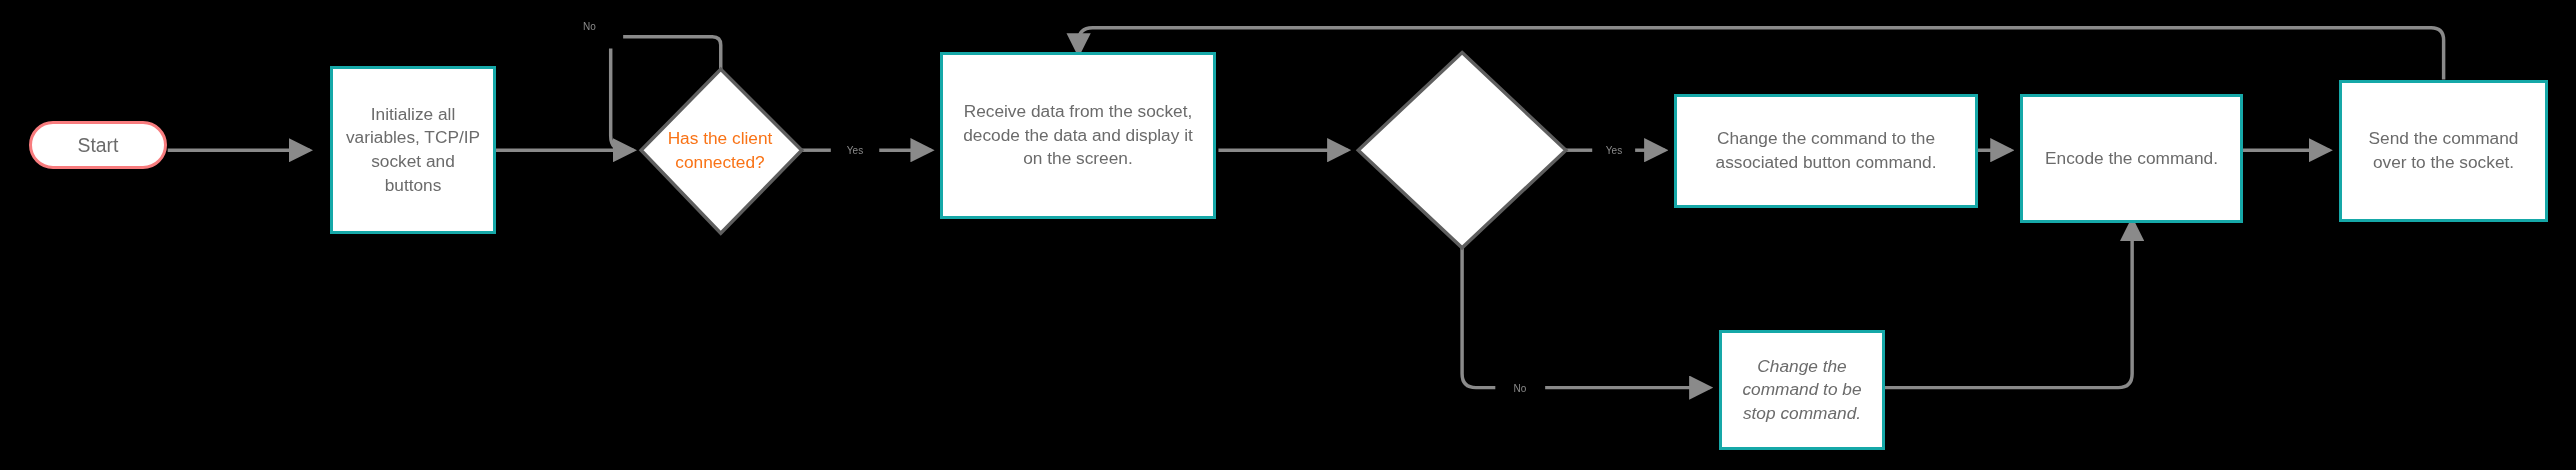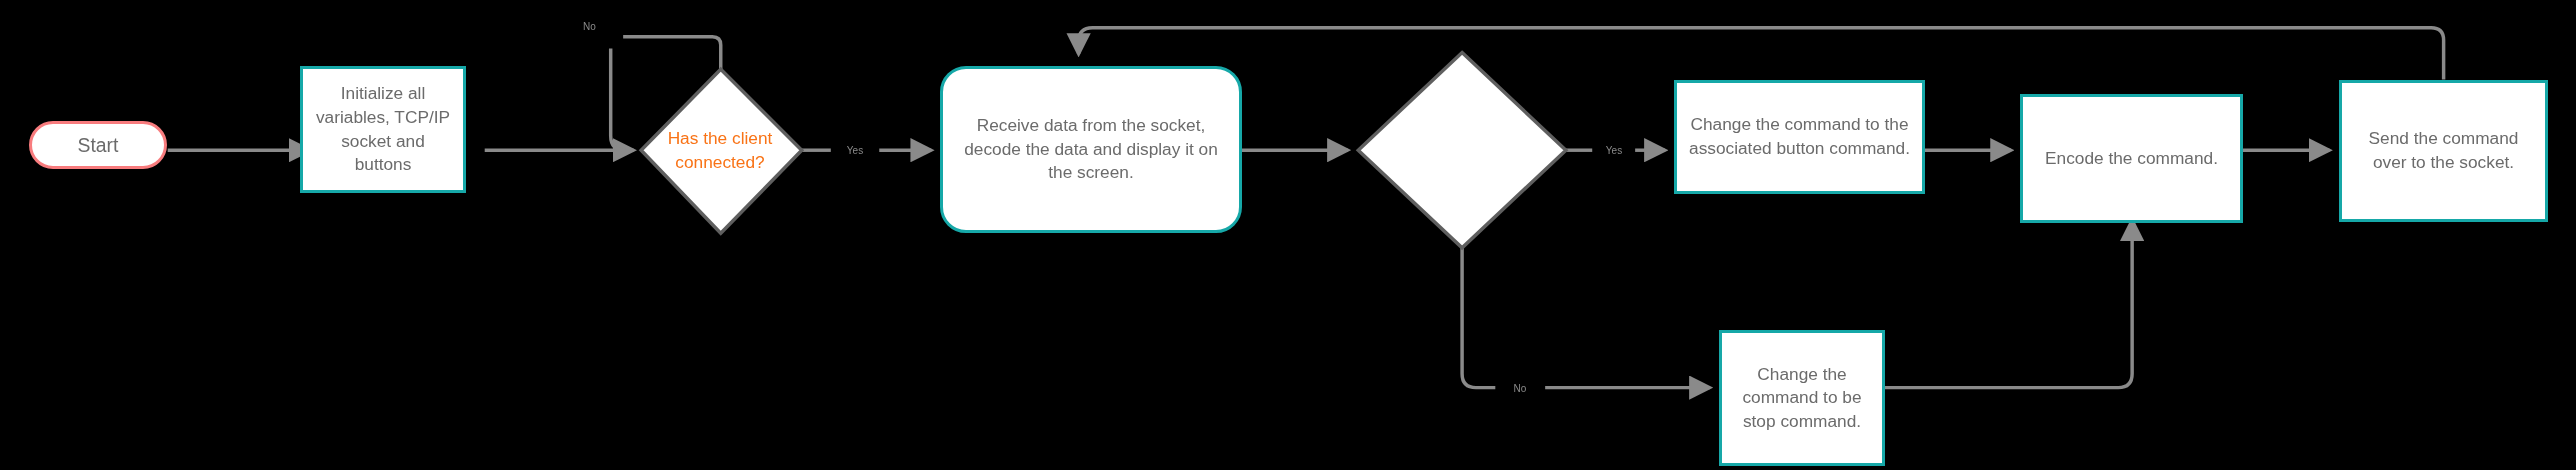--- a/index.html
+++ b/index.html
@@ -113,46 +113,46 @@
     <g fill="#ffffff" stroke="#5f5f5f" stroke-width="5" stroke-linejoin="miter">
       <polygon points="1041,100 1158,217 1041,337 926,217"></polygon>
       <polygon points="2112,76 2262,217 2112,358 1962,217"></polygon>
     </g>
   </svg>
 
   <div class="node terminator" style="left:29px; top:121px; width:138px; height:48px;">
     <span>Start</span>
   </div>
 
-  <div class="node proc" style="left:300px; top:66px; width:166px; height:127px;">
+  <div class="node proc" style="left:330px; top:66px; width:166px; height:168px;">
     <span>Initialize all variables, TCP/IP socket and buttons</span>
   </div>
 
   <div class="node decision" style="left:651px; top:116px; width:138px; height:69px;">
     <span class="dtext">Has the client connected?</span>
   </div>
 
-  <div class="node proc" style="left:940px; top:66px; width:302px; height:167px;border-radius:26px;">
+  <div class="node proc" style="left:940px; top:52px; width:276px; height:167px;">
     <span>Receive data from the socket, decode the data and display it on the screen.</span>
   </div>
 
 
-  <div class="node proc" style="left:1674px; top:80px; width:251px; height:114px;">
+  <div class="node proc" style="left:1674px; top:94px; width:304px; height:114px;">
     <span>Change the command to the associated button command.</span>
   </div>
 
   <div class="node proc" style="left:2020px; top:94px; width:223px; height:129px;">
     <span>Encode the command.</span>
   </div>
 
   <div class="node proc" style="left:2339px; top:80px; width:209px; height:142px;">
     <span>Send the command over to the socket.</span>
   </div>
 
-  <div class="node proc" style="left:1719px; top:330px; width:166px; height:136px;">
+  <div class="node proc" style="left:1719px; top:330px; width:166px; height:120px;font-style:italic;">
     <span>Change the command to be stop command.</span>
   </div>
 
   <div class="edge-label" style="left:600px; top:26px; transform:translate(-100%,-50%); background:none;">
     <span>No</span>
   </div>
 
   <div class="edge-label" style="left:855px; top:150px; transform:translate(-50%,-50%);">
     <span>Yes</span>
   </div>

